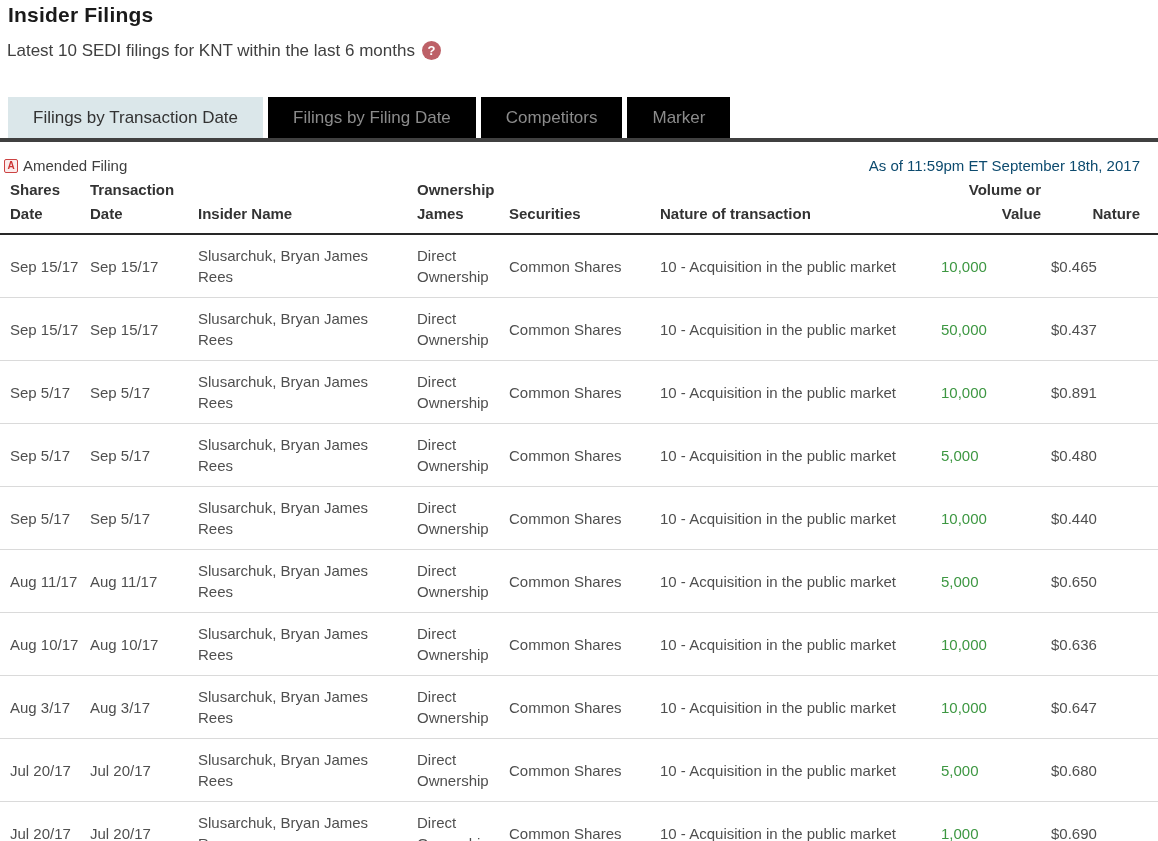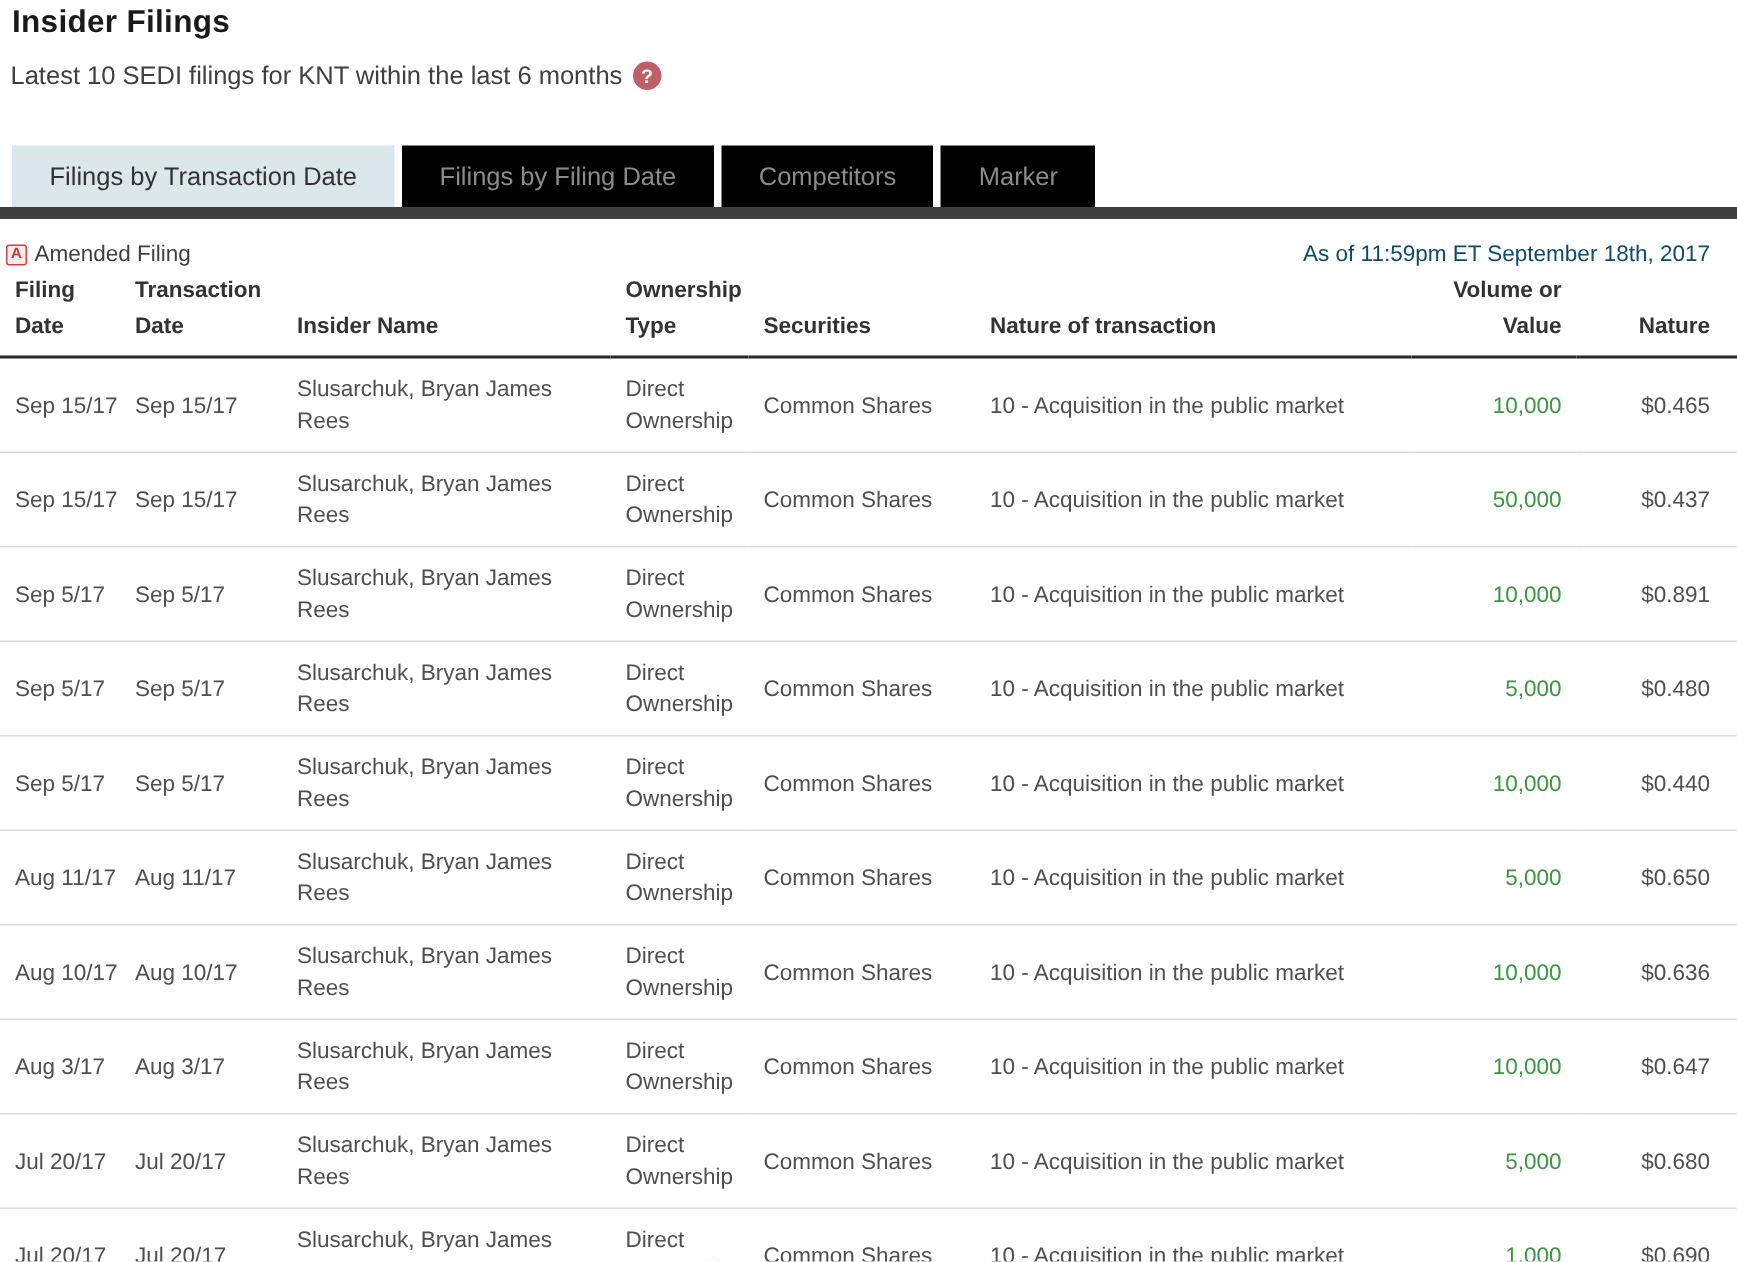--- a/index.html
+++ b/index.html
@@ -31,21 +31,21 @@
     font-size: 13px; font-weight: 700;
     display: inline-flex; align-items: center; justify-content: center;
     cursor: pointer;
   }
 
   
   .tab-bar {
     margin-top: 36px;
     padding-left: 8px;
     display: flex; gap: 5px;
-    border-bottom: 8px solid #404040;
+    border-bottom: 4px solid #404040;
   }
   .tab {
     padding: 11px 25px 10px 25px;
     font-size: 17px; color: #8b8b8b;
     background: #000000;
     white-space: nowrap;
     cursor: pointer;
   }
   .tab.active {
     background: #dbe7ea;
@@ -86,21 +86,21 @@
   }
   table.filings th.num { text-align: right; padding-left: 0; }
   table.filings td {
     font-size: 15px; color: #4f4f4f;
     padding: 10px 0 10px 10px;
     height: 63px;
     vertical-align: middle;
     border-bottom: 1px solid #dadada;
     line-height: 1.4;
   }
-  table.filings td.num { text-align: right; padding-left: 0; }
+  table.filings td.num { text-align: left; padding-left: 0; }
   table.filings th:nth-child(7), table.filings td:nth-child(7) { padding-right: 10px; }
   table.filings th:nth-child(8), table.filings td:nth-child(8) { padding-right: 18px; }
   table.filings td.volume { color: #3d9742; }
 </style>
 </head>
 <body>
 
 <div class="page">
 
   <h1 class="page-title">Insider Filings</h1>
@@ -131,24 +131,24 @@
         <col style="width: 108px;">
         <col style="width: 219px;">
         <col style="width: 92px;">
         <col style="width: 151px;">
         <col style="width: 291px;">
         <col style="width: 110px;">
         <col style="width: 107px;">
       </colgroup>
     <thead>
         <tr id="table-head-row">
-          <th>Filing Date</th>
+          <th>Shares Date</th>
           <th>Transaction Date</th>
           <th>Insider Name</th>
-          <th>Ownership Type</th>
+          <th>Ownership James</th>
           <th>Securities</th>
           <th>Nature of transaction</th>
           <th class="num">Volume or Value</th>
           <th class="num">Nature</th>
         </tr>
       </thead>
     <tbody id="table-body">
         <tr>
           <td>Sep 15/17</td>
           <td>Sep 15/17</td>

